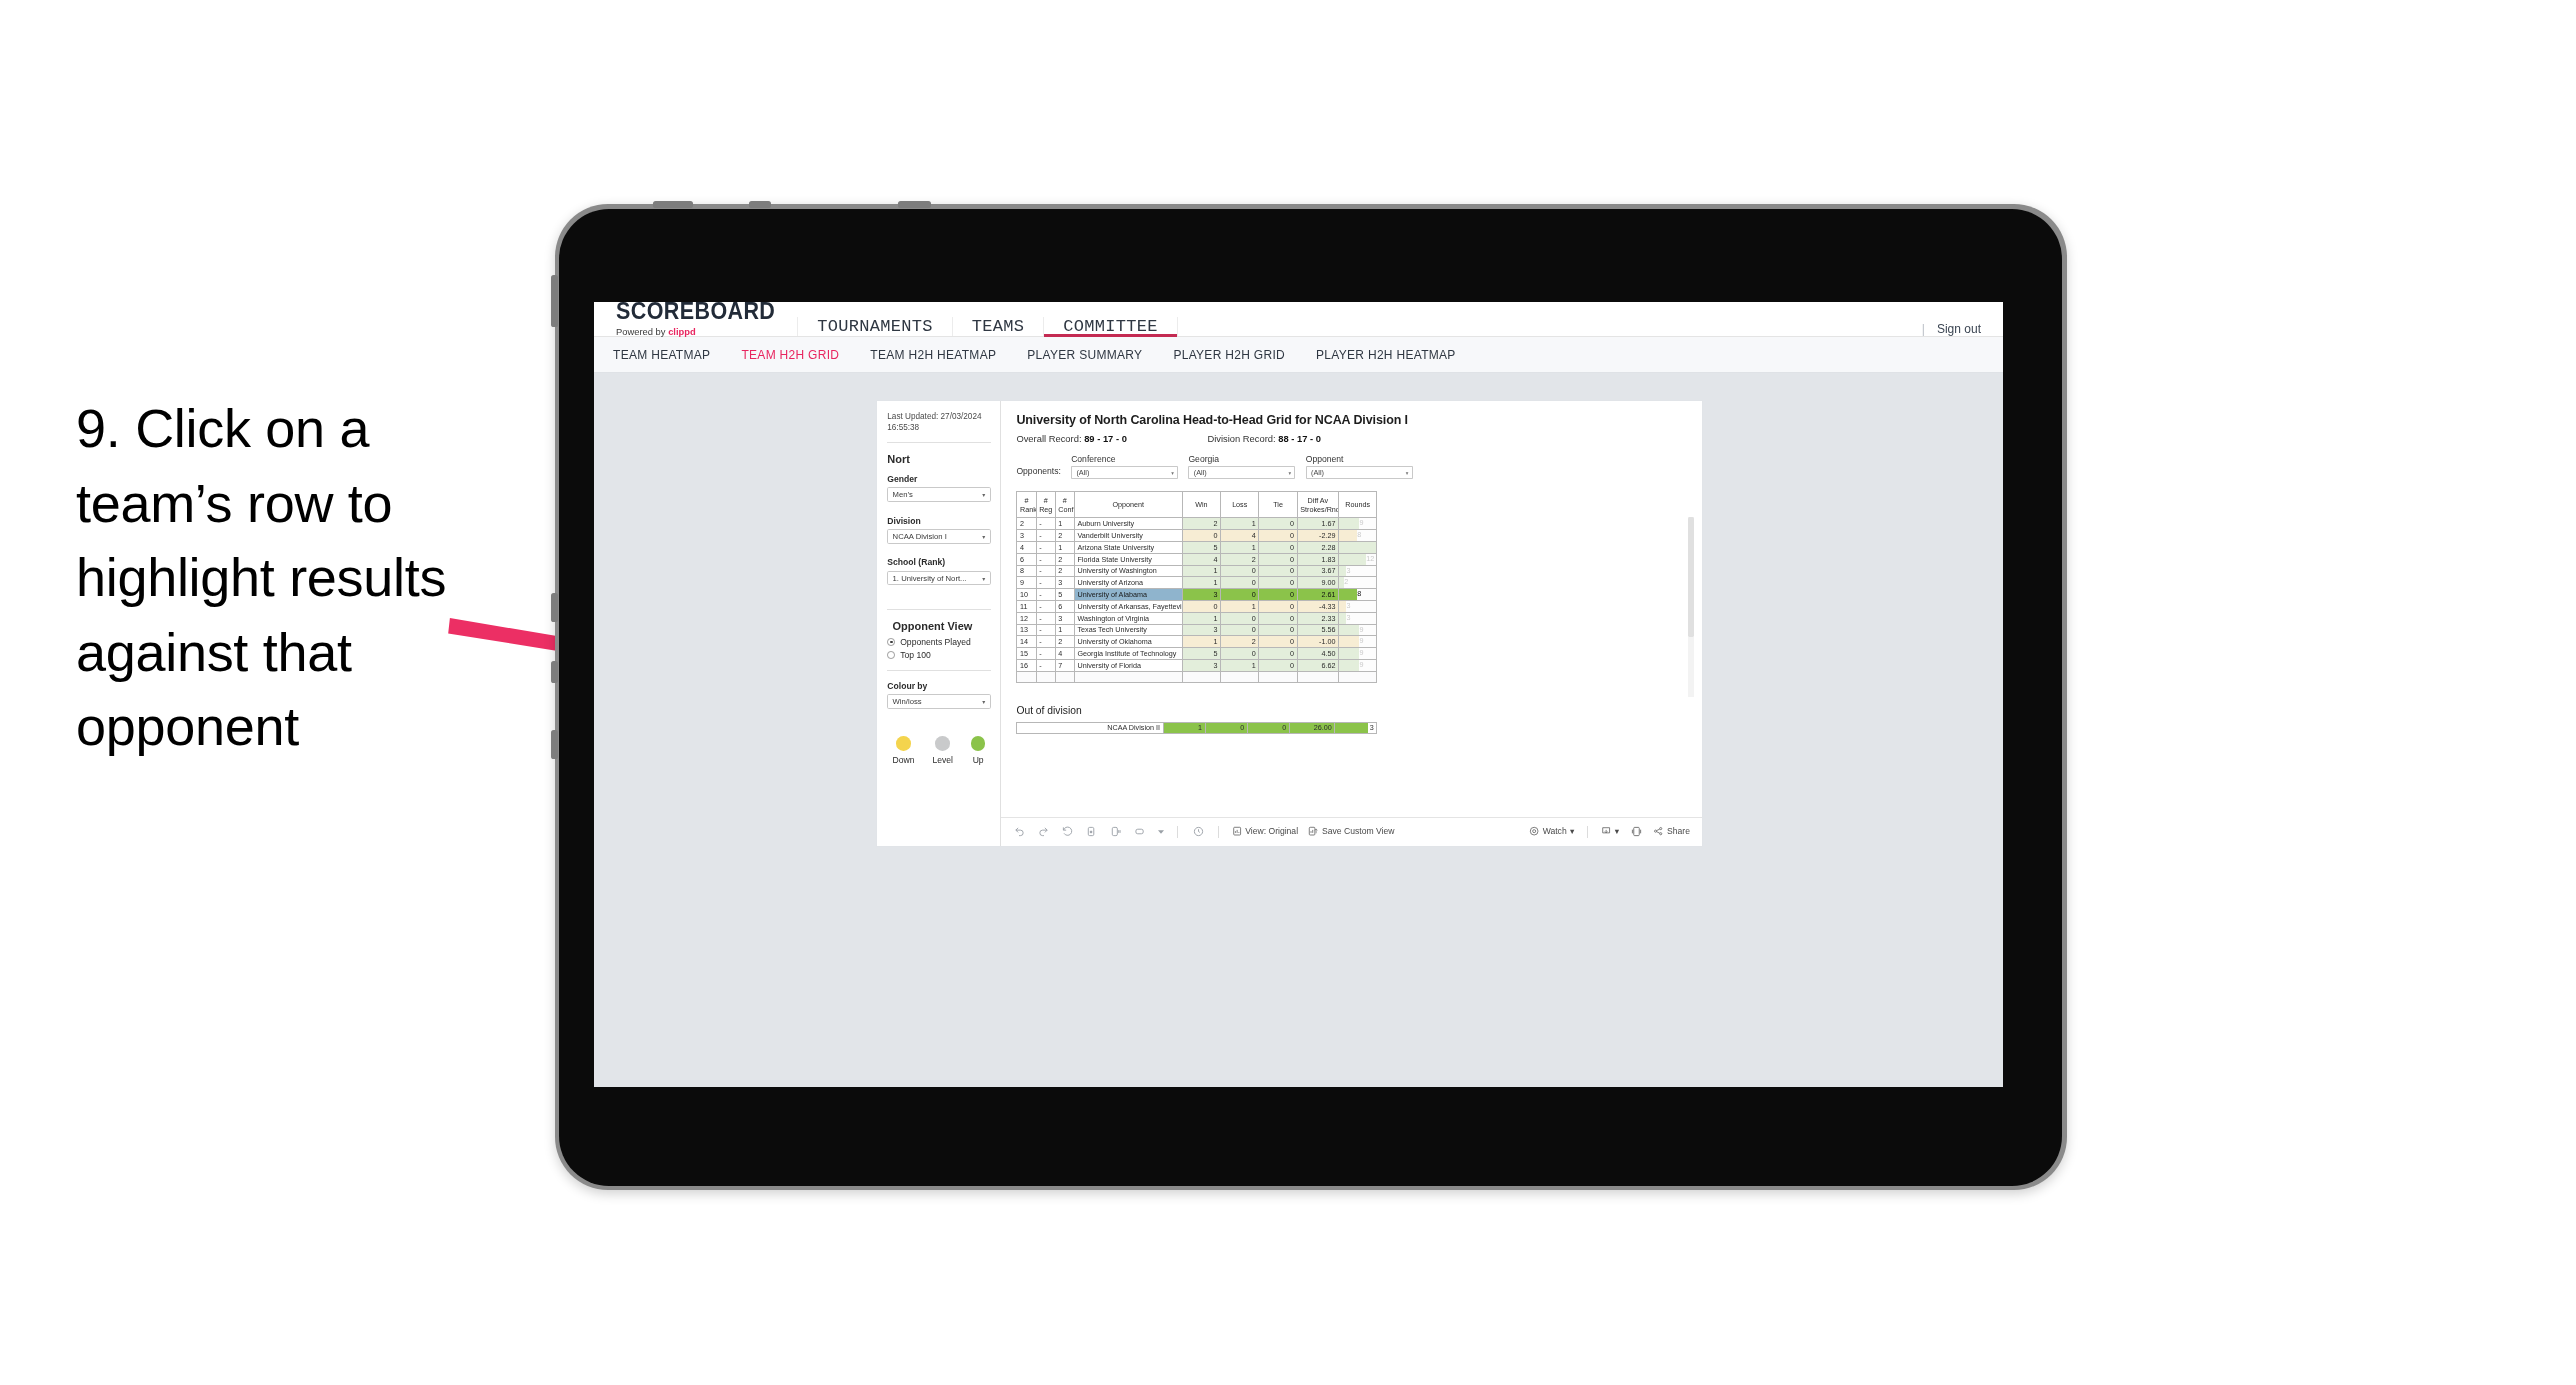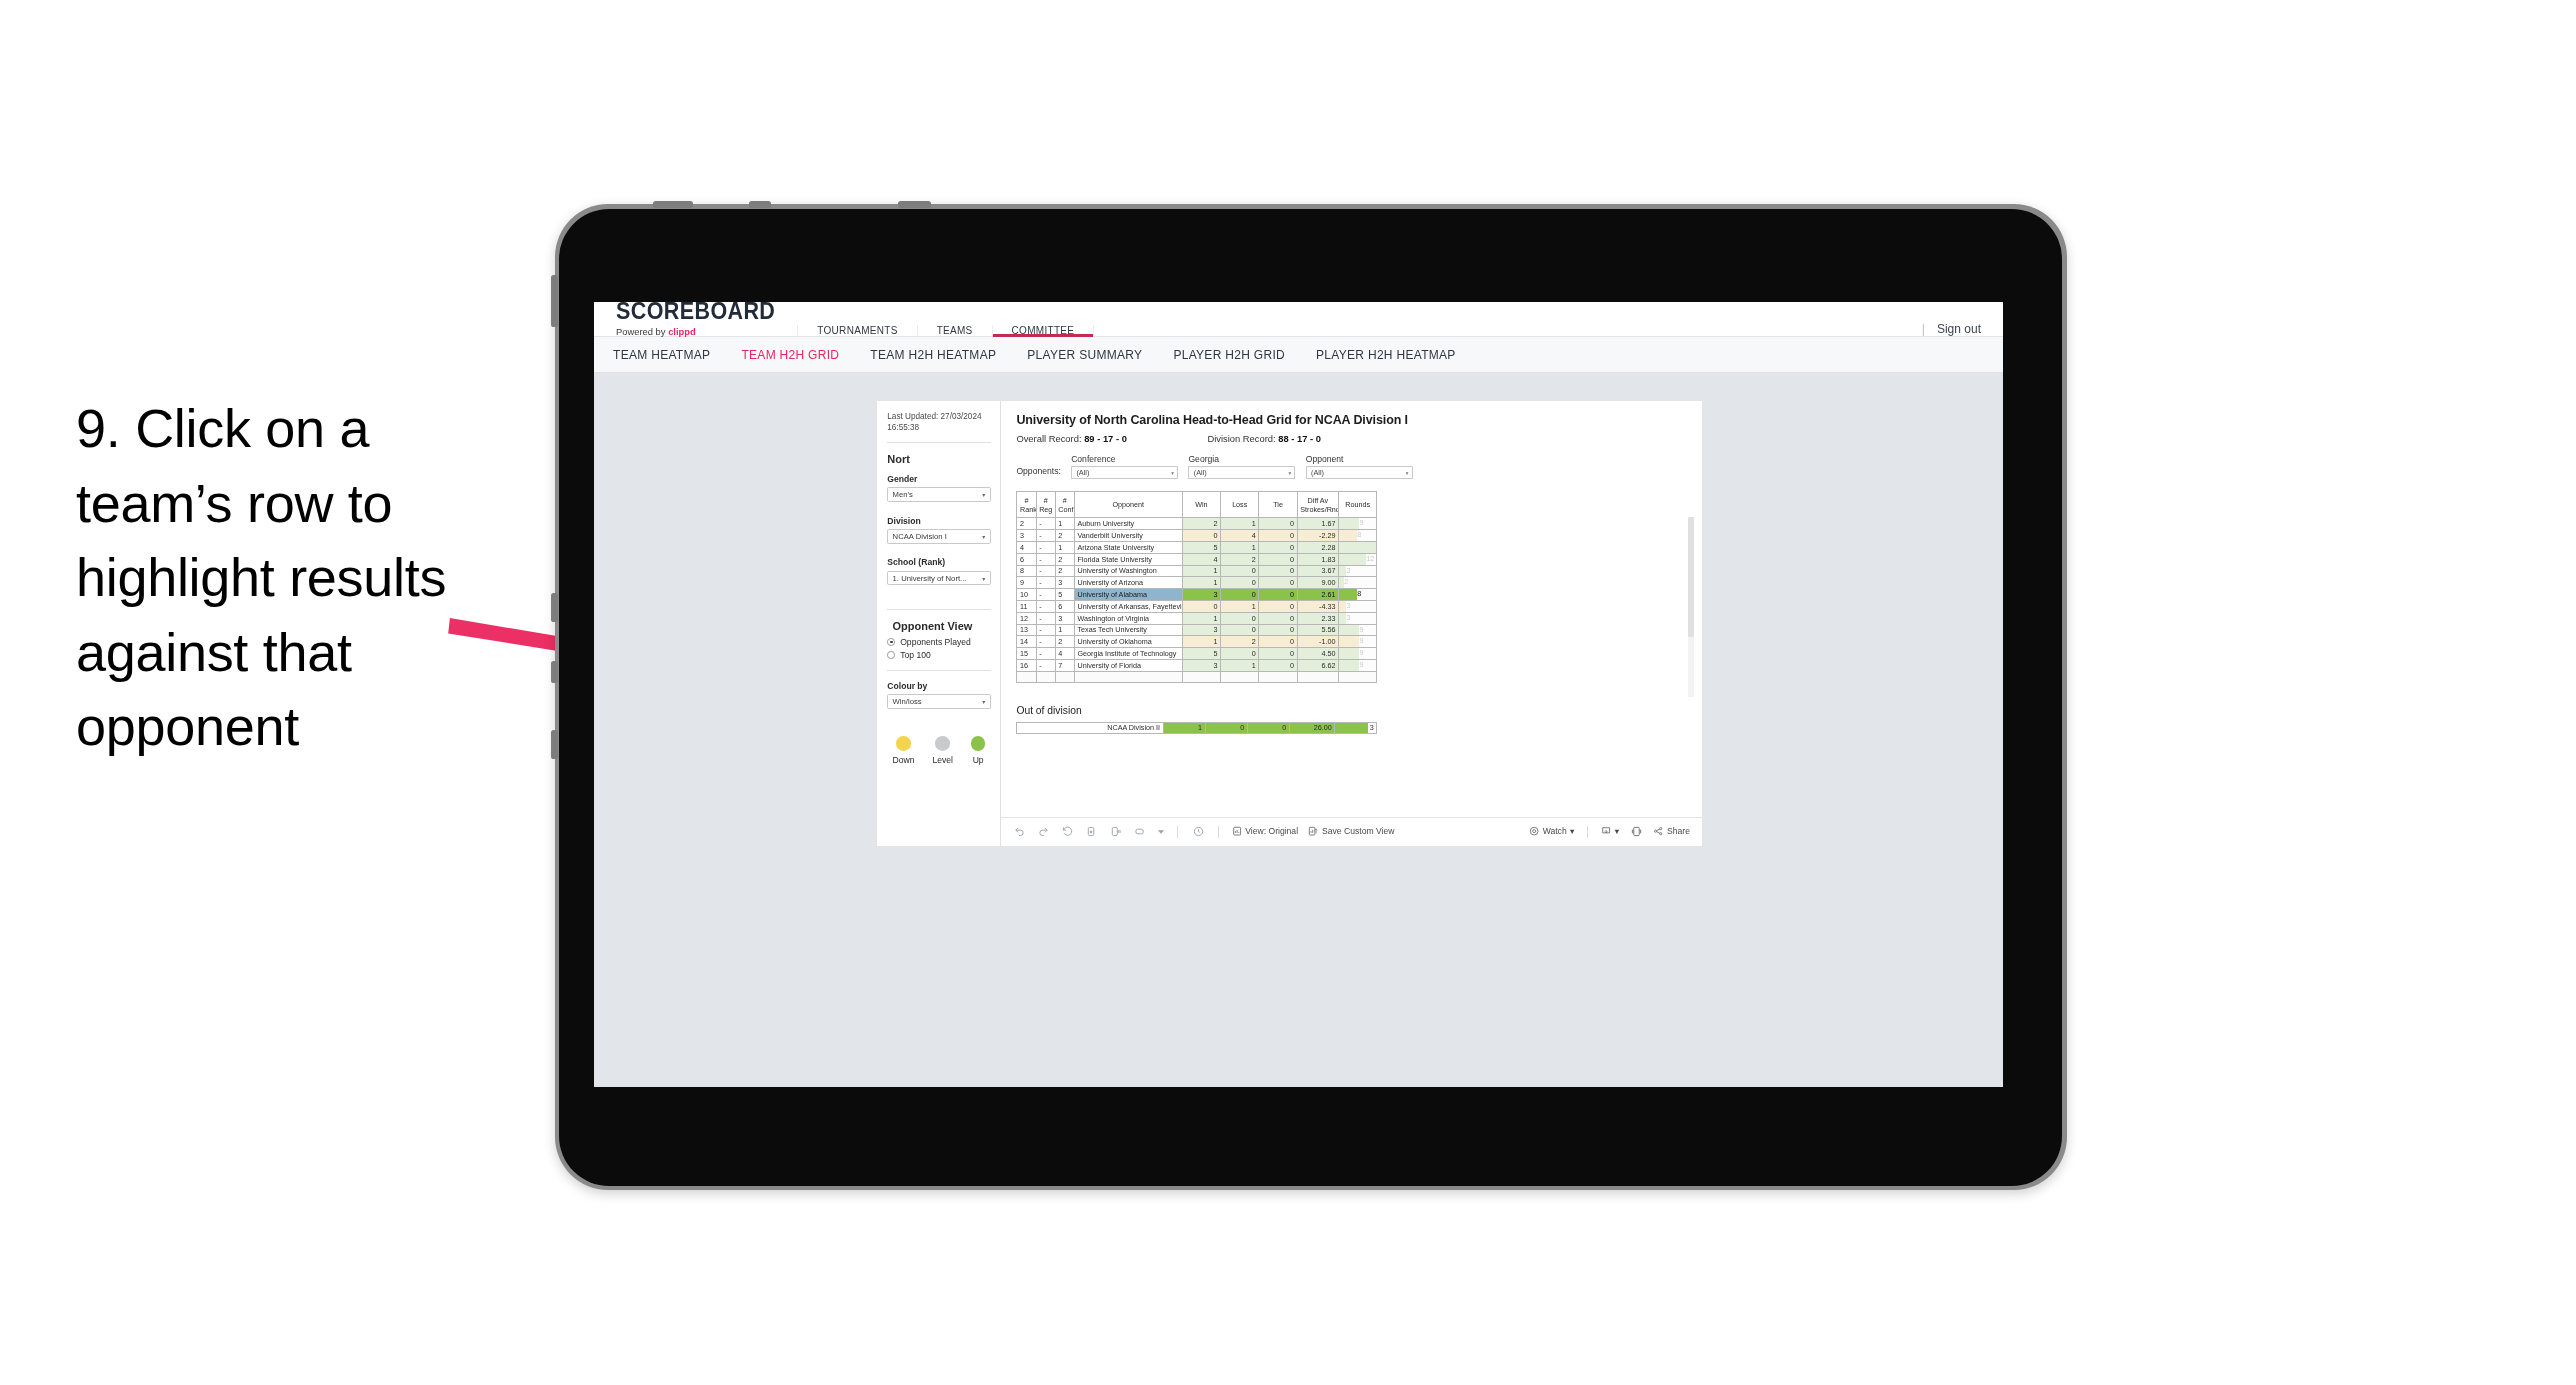--- a/index.html
+++ b/index.html
@@ -68,22 +68,22 @@
     font-size: 21.5px; font-weight: 700; letter-spacing: 0.4px; color: #222b38;
     font-family: "Liberation Sans", sans-serif; line-height: 1;
     transform: scaleY(1.12); transform-origin: left center;
   }
   .brand-sub { font-size: 9.4px; color: #3a3a3a; margin-top: 4.3px; line-height: 1; }
   .brand-sub b { color: #e8255f; font-weight: 700; }
 
   .topnav { display:flex; align-items:stretch; }
   .topnav .tn {
     display:flex; align-items:center; padding: 0 19px;
-    font-size: 10px; color: #2f3742; letter-spacing: 0.3px;
-    border-left: 0.9px solid #ececec; cursor: pointer; position: relative;
+    font-size: 17px; color: #2f3742; letter-spacing: 0.3px;
+    border-left: 0.9px solid #ececec; cursor: pointer; position: relative; font-family: Liberation Mono, monospace;
   }
   .topnav .tn:last-child { border-right: 0.9px solid #ececec; }
   .topnav .tn.active::after {
     content:""; position:absolute; left:0; right:0; bottom:-0.9px; height:2.6px; background:#c42a52;
   }
   .topbar-right {
     margin-left:auto; display:flex; align-items:center; gap:12px; padding-right: 22px;
     font-size: 12px; color:#3b4552;
   }
   .topbar-right .divider { color:#b9bfc6; }

